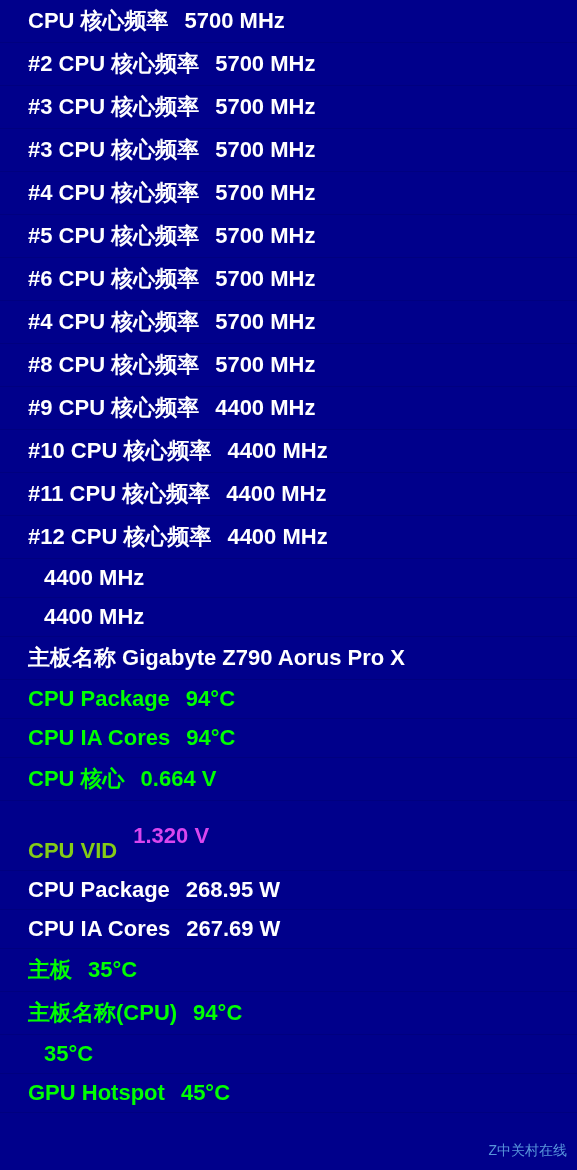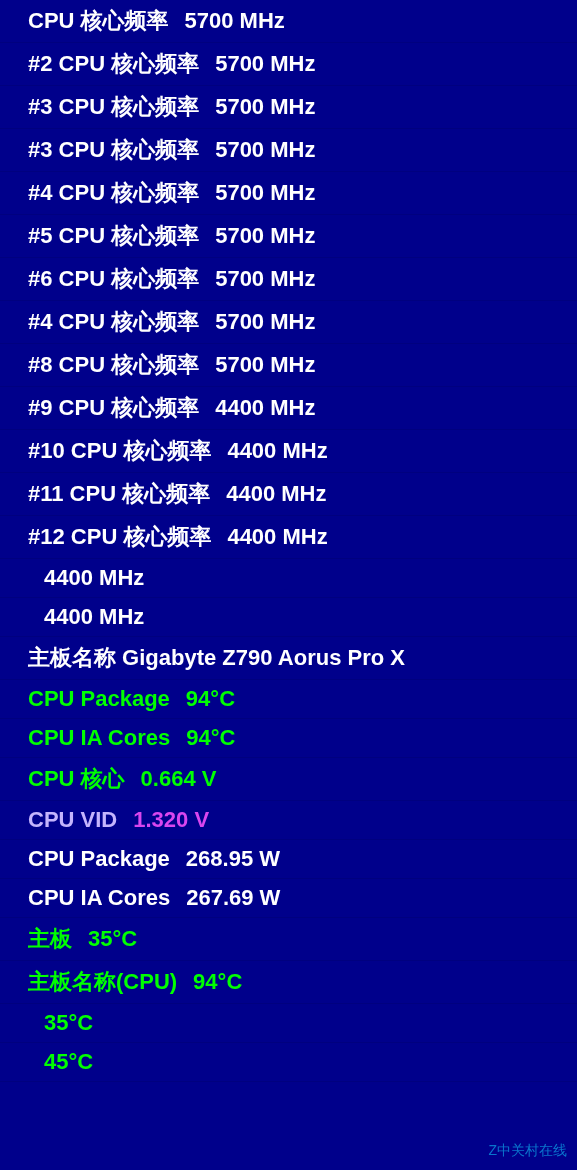--- a/index.html
+++ b/index.html
@@ -44,32 +44,33 @@
     .row-white .value {
       color: #ffffff;
     }
 
     .row-green .label,
     .row-green .value {
       color: #00ff00;
     }
 
     .row-yellow .label {
-      color: #c4b5fd;
+      color: #84cc16;
+      margin-top: 31px;
     }
 
     .row-yellow .value {
       color: #d946ef;
     }
 
     .watermark {
       position: fixed;
       bottom: 10px;
       right: 10px;
-      color: #0ea5e9;
+      color: #7dd3fc;
       font-size: 14px;
       opacity: 0.7;
     }
   </style>
 </head>
 <body>
 
 <div class="data-list">
 <div class="data-row row-white">
       <span class="label">CPU 核心频率</span>
@@ -161,17 +162,18 @@
       <span class="value">35°C</span>
     </div>
     <div class="data-row row-green">
       <span class="label">主板名称(CPU)</span>
       <span class="value">94°C</span>
     </div>
     <div class="data-row row-green">
       <span class="value">35°C</span>
     </div>
     <div class="data-row row-green">
+      <span class="label">GPU Hotspot</span>
       <span class="value">45°C</span>
     </div>
   </div>
 
 <div class="watermark">Z中关村在线</div>
 
 </body></html>

